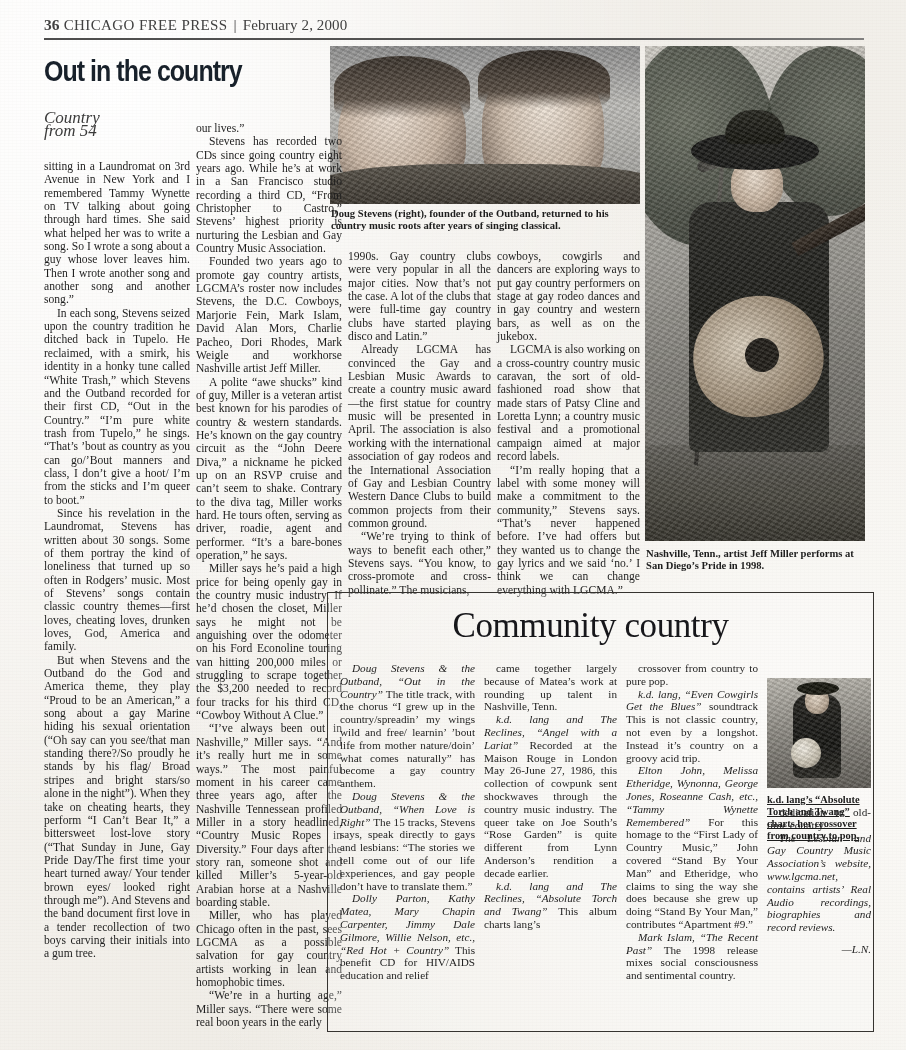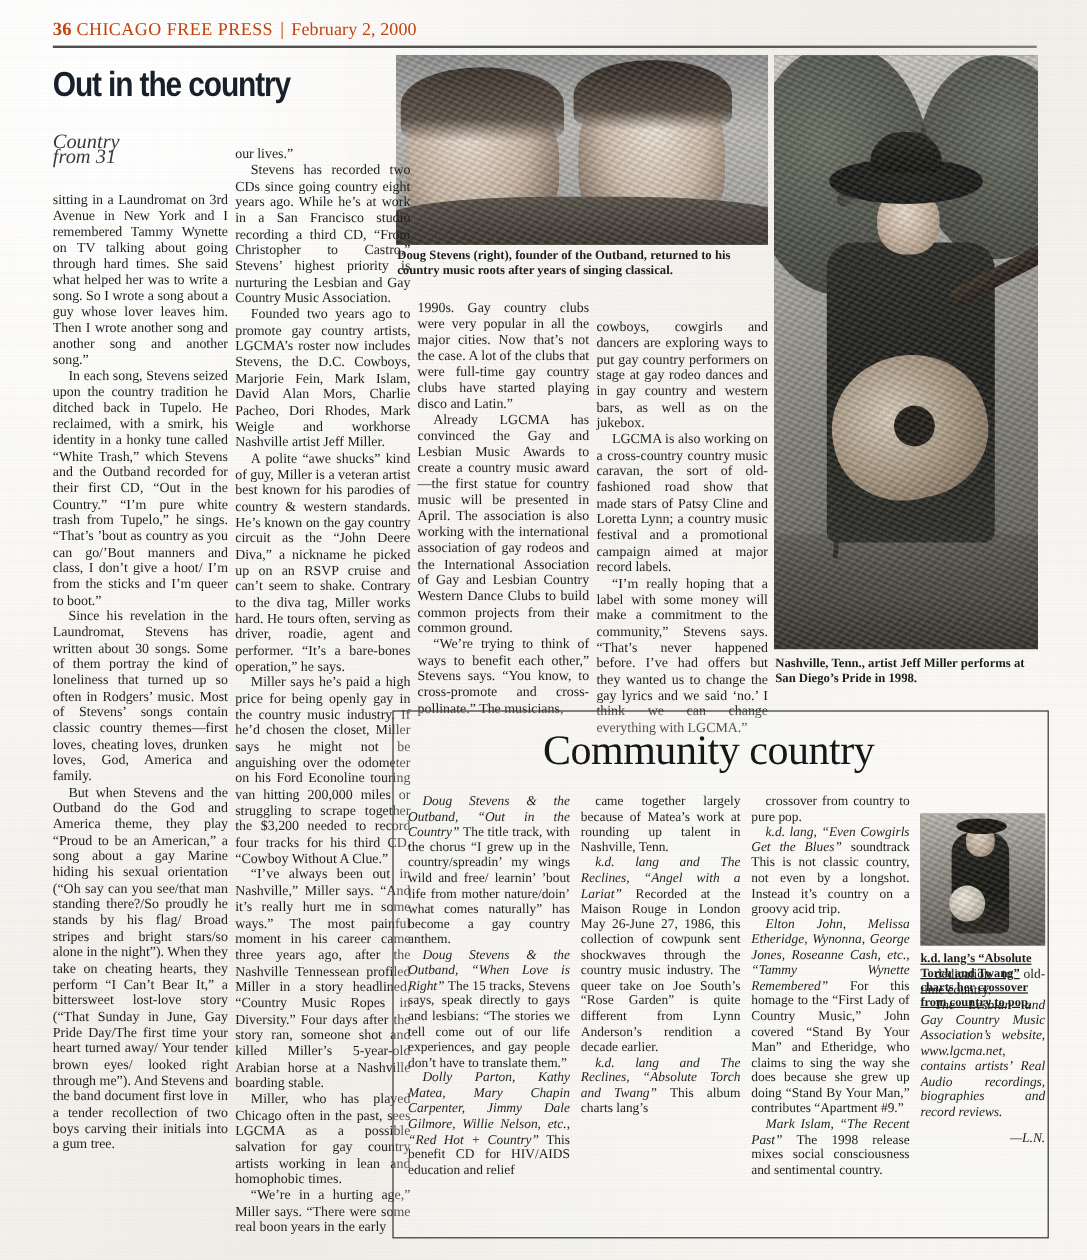--- a/index.html
+++ b/index.html
@@ -24,21 +24,21 @@
     background-image:
       repeating-linear-gradient(0deg, rgba(120,115,105,.22) 0 1px, rgba(255,255,255,0) 1px 3px),
       repeating-linear-gradient(90deg, rgba(130,125,115,.14) 0 1px, rgba(255,255,255,0) 1px 4px);
     pointer-events:none;
   }
   .page{position:absolute;inset:0;}
 
   
   .masthead{
     position:absolute;left:44px;top:16px;width:820px;
-    font-size:15.5px;letter-spacing:.1px;color:#c2410c;
+    font-size:15.5px;letter-spacing:.1px;color:#404040;
     white-space:nowrap;
   }
   .masthead .folio{font-weight:bold;font-size:15.5px;}
   .masthead .paperName{font-size:15px;letter-spacing:.4px;}
   .masthead .sep{padding:0 2px;}
   .masthead .dateline{font-size:15px;}
   .rule-top{
     position:absolute;left:44px;top:38px;width:820px;height:2px;
     background:linear-gradient(90deg,#2e2e2e 0%,#3a3a3a 70%,#6d6d6d 100%);
     opacity:.85;
@@ -70,21 +70,21 @@
     text-align:justify;
     color:#1d1d1d;
     hyphens:none;
   }
   .col p{margin:0;text-indent:13px;}
   .col p.noindent{text-indent:0;}
 
   #col1{left:44px;top:160px;width:146px;}
   #col2{left:196px;top:122px;width:146px;}
   #col3{left:348px;top:250px;width:143px;}
-  #col4{left:497px;top:266px;width:143px;}
+  #col4{left:497px;top:250px;width:143px;}
 
   
   .photo{position:absolute;overflow:hidden;background:#6d6d6d;}
   .photo .grain{
     position:absolute;inset:0;
     opacity:.45;
     background-image:
       repeating-linear-gradient(23deg, rgba(255,255,255,.16) 0 2px, rgba(0,0,0,.17) 2px 4px),
       repeating-linear-gradient(-47deg, rgba(255,255,255,.1) 0 3px, rgba(0,0,0,.12) 3px 6px);
   }
@@ -230,21 +230,21 @@
     <span class="paperName">CHICAGO FREE PRESS</span>
     <span class="sep">|</span>
     <span class="dateline">February 2, 2000</span>
   </div>
   <div class="rule-top"></div>
 
   <div class="headline">Out in the country</div>
 
   <div class="slug">
     <div>Country</div>
-    <div>from 31</div>
+    <div>from 54</div>
   </div>
 
   <div class="photo" id="photo1">
     <div class="sky"></div>
     <div class="faceA"></div>
     <div class="hairA"></div>
     <div class="faceB"></div>
     <div class="hairB"></div>
     <div class="shoulder"></div>
     <div class="grain"></div>

